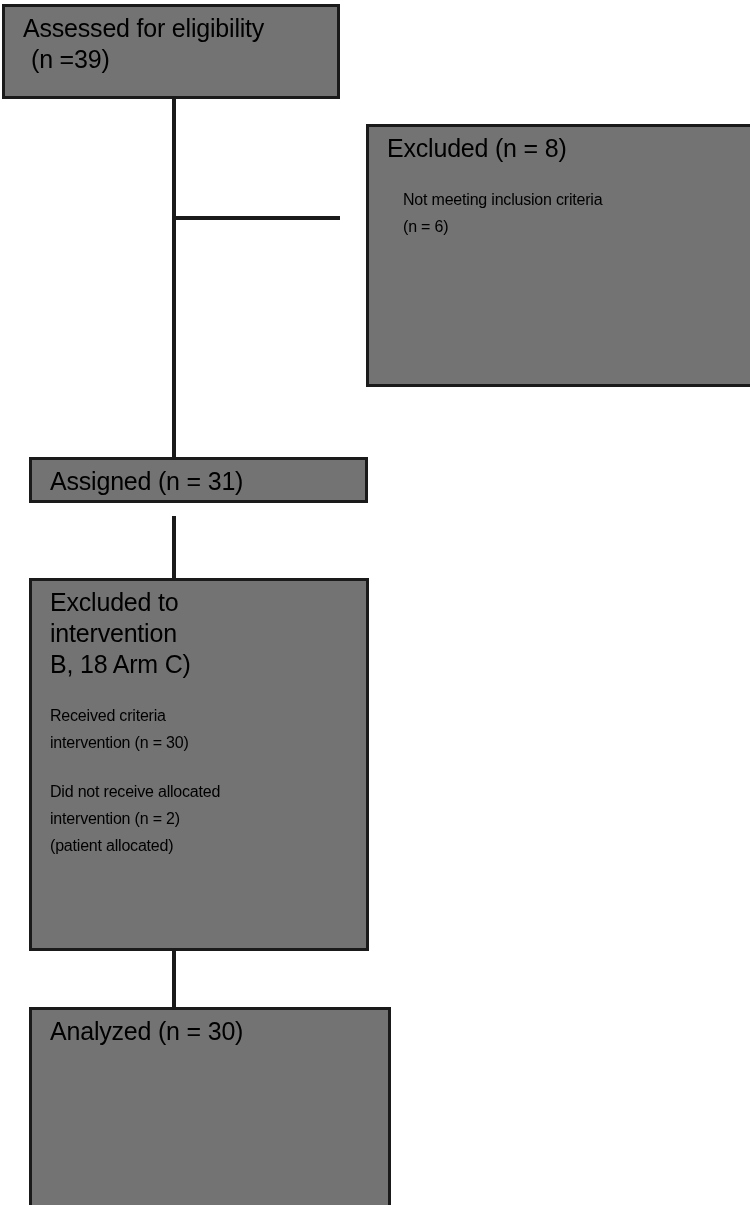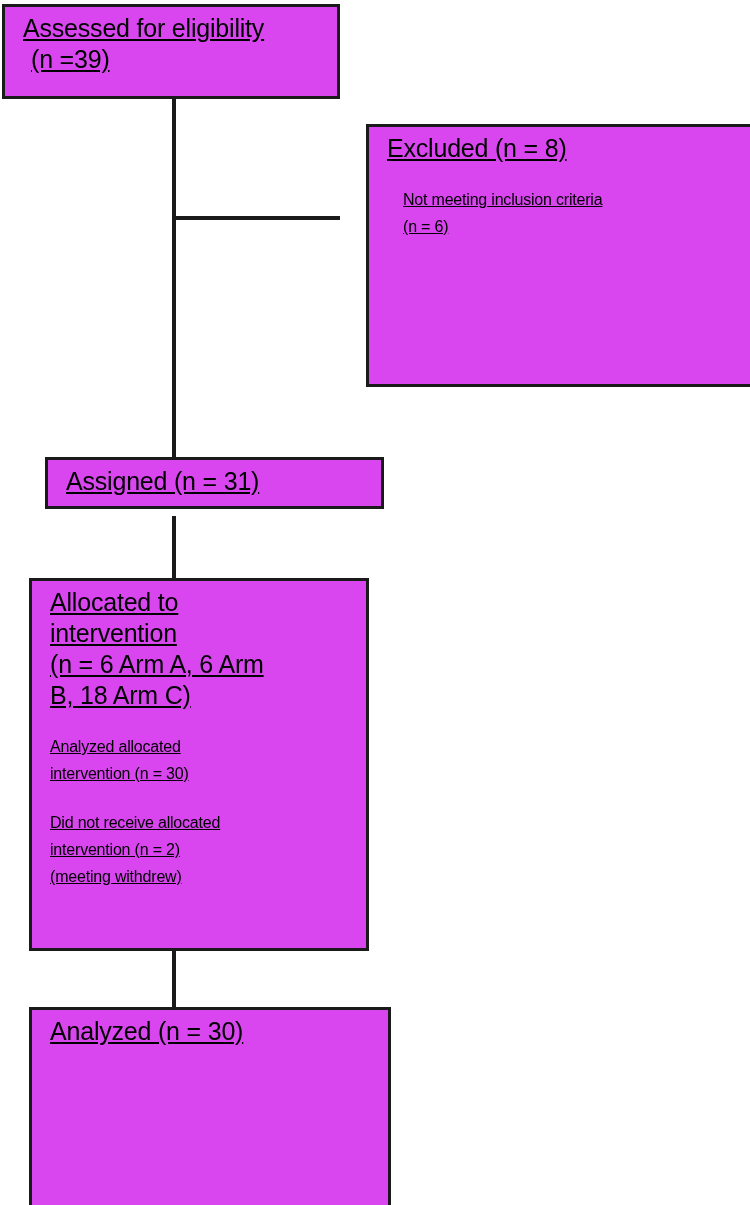--- a/index.html
+++ b/index.html
@@ -15,23 +15,22 @@
   #diagram {
     position: relative;
     width: 750px;
     height: 1205px;
     background: #ffffff;
     overflow: hidden;
   }
   .node {
     position: absolute;
     box-sizing: border-box;
-    background: #d946ef;
+    background: #737373;
     border: 3px solid #1a1a1a;
-    text-decoration: underline;
   }
   .node-inner {
     padding: 6px 0 0 18px;
   }
   .line-big {
     font-size: 25px;
     line-height: 31px;
     white-space: pre;
     letter-spacing: -0.2px;
   }
@@ -46,21 +45,21 @@
   .gap { height: 22px; }
 
   
   #node-assessed {
     left: 2px;  top: 4px;  width: 338px;  height: 95px;
   }
   #node-excluded {
     left: 320px; top: 124px; width: 487px; height: 263px; margin-left: 46px;
   }
   #node-assigned {
-    left: 45px; top: 457px; width: 339px; height: 52px;
+    left: 29px; top: 457px; width: 339px; height: 46px;
   }
   #node-allocated {
     left: 29px; top: 578px; width: 340px; height: 373px;
   }
   #node-analyzed {
     left: 29px; top: 1007px; width: 362px; height: 202px;
   }
 
   
   .conn {
@@ -97,31 +96,30 @@
   </div>
 
   <div class="node" id="node-assigned">
     <div class="node-inner">
       <div class="line-big">Assigned (n = 31)</div>
     </div>
   </div>
 
   <div class="node" id="node-allocated">
     <div class="node-inner">
-      <div class="line-big">Allocated to</div>
+      <div class="line-big">Excluded to</div>
       <div class="line-big">intervention</div>
-      <div class="line-big">(n = 6 Arm A, 6 Arm</div>
       <div class="line-big">B, 18 Arm C)</div>
       <div class="gap"></div>
-      <div class="line-small">Analyzed allocated</div>
+      <div class="line-small">Received criteria</div>
       <div class="line-small">intervention (n = 30)</div>
       <div class="gap"></div>
       <div class="line-small">Did not receive allocated</div>
       <div class="line-small">intervention (n = 2)</div>
-      <div class="line-small">(meeting withdrew)</div>
+      <div class="line-small">(patient allocated)</div>
     </div>
   </div>
 
   <div class="node" id="node-analyzed">
     <div class="node-inner">
       <div class="line-big">Analyzed (n = 30)</div>
     </div>
   </div>
 
   <div class="conn conn-v" id="conn-trunk-main"></div>

